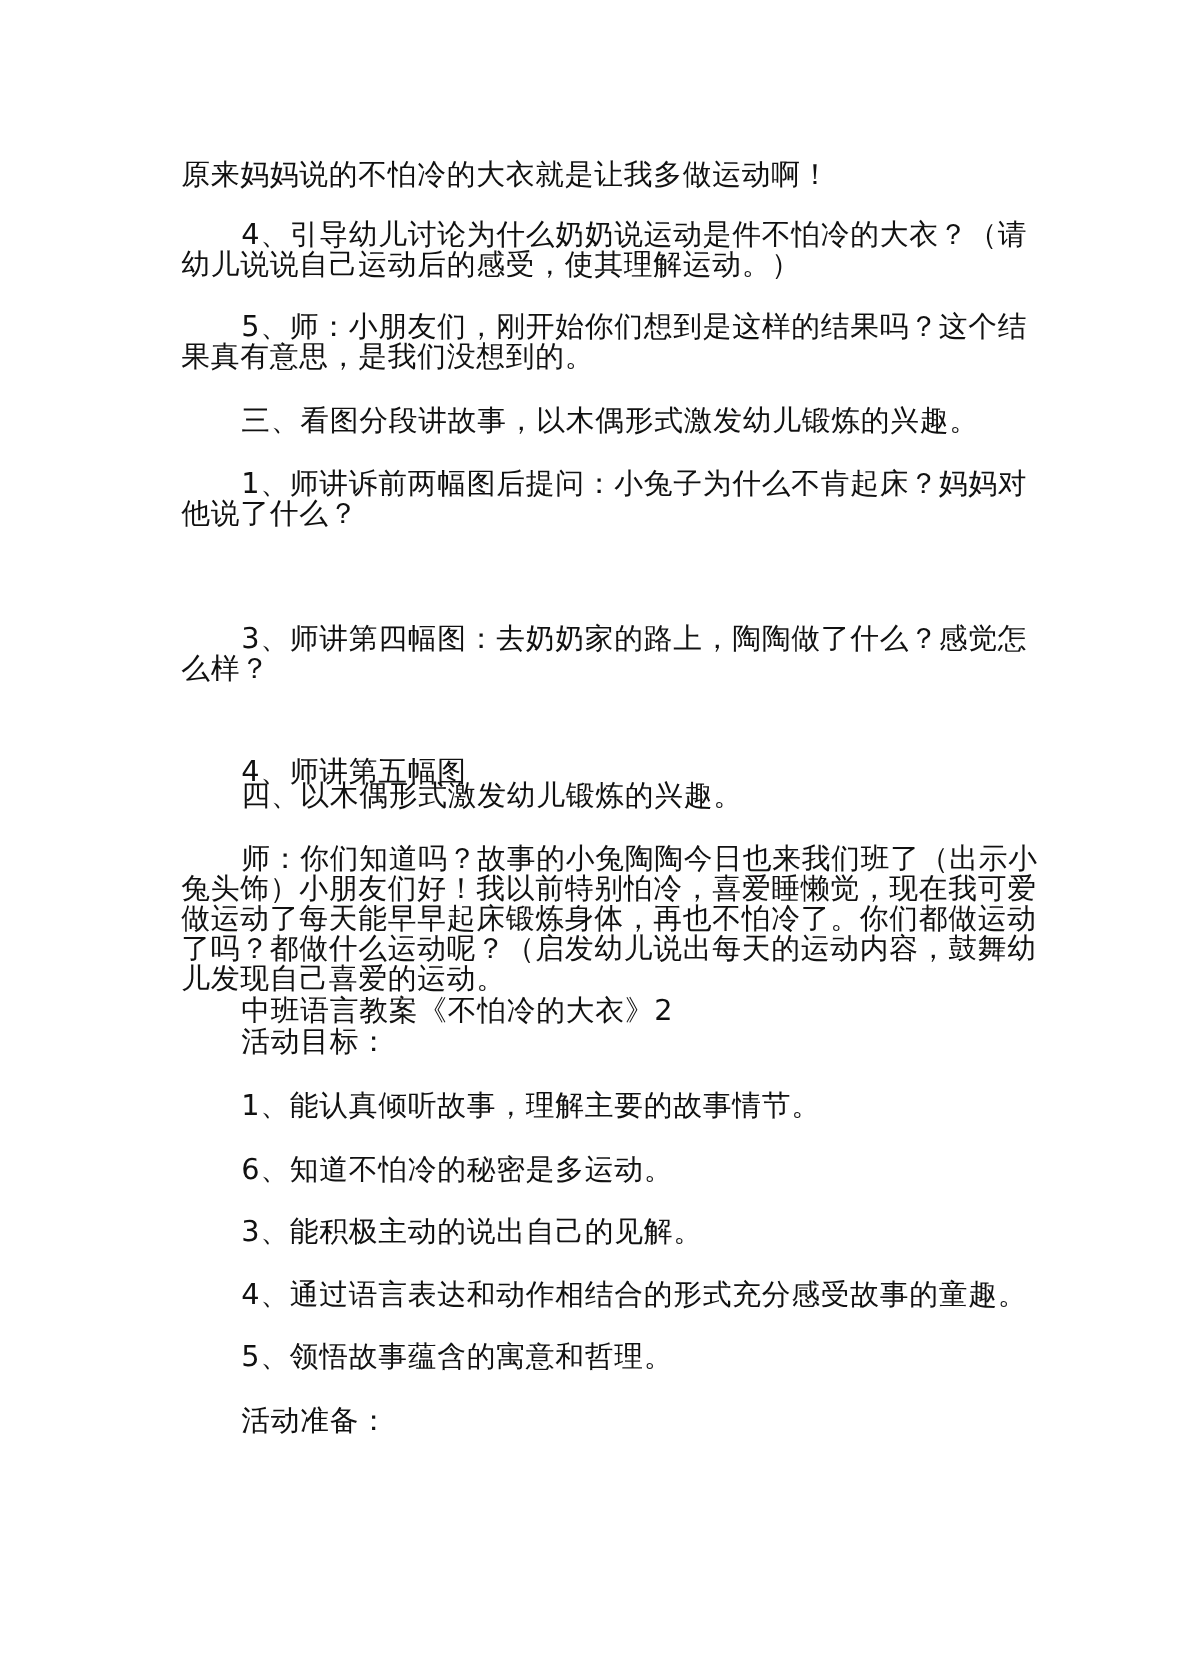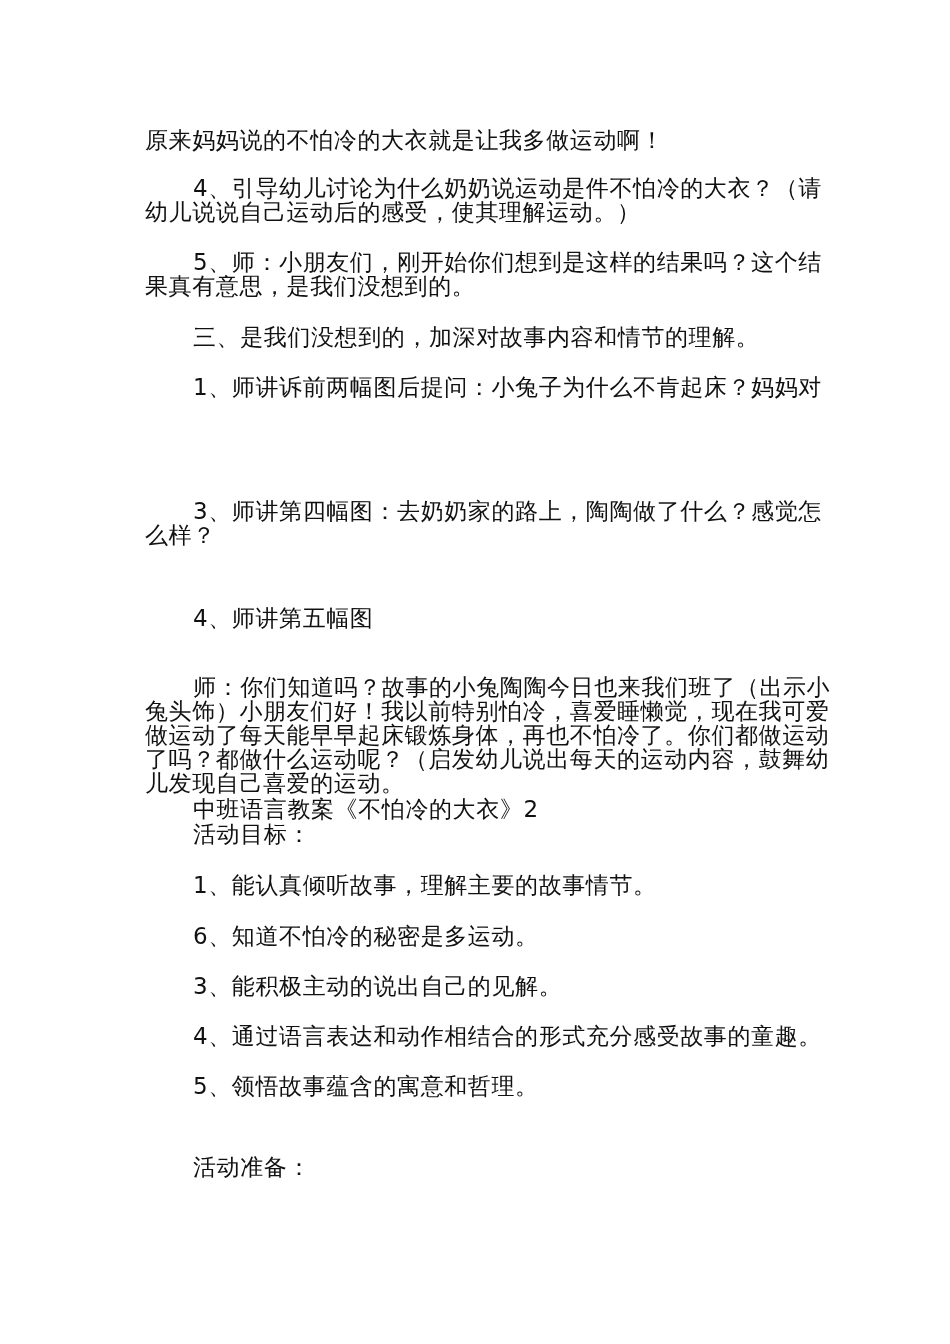--- a/index.html
+++ b/index.html
@@ -24,41 +24,43 @@
 <div class="page">
 
   <div class="line" style="top:128px">原来妈妈说的不怕冷的大衣就是让我多做运动啊！</div>
 
   <div class="line indent" style="top:176px">4、引导幼儿讨论为什么奶奶说运动是件不怕冷的大衣？（请</div>
   <div class="line" style="top:200px">幼儿说说自己运动后的感受，使其理解运动。）</div>
 
   <div class="line indent" style="top:250px">5、师：小朋友们，刚开始你们想到是这样的结果吗？这个结</div>
   <div class="line" style="top:274px">果真有意思，是我们没想到的。</div>
 
-  <div class="line indent" style="top:325px">三、是我们没想到的，加深对故事内容和情节的理解。</div>
+  <div class="line indent" style="top:325px">三、看图分段讲故事，以木偶形式激发幼儿锻炼的兴趣。</div>
 
   <div class="line indent" style="top:375px">1、师讲诉前两幅图后提问：小兔子为什么不肯起床？妈妈对</div>
+  <div class="line" style="top:399px">他说了什么？</div>
 
 
   <div class="line indent" style="top:499px">3、师讲第四幅图：去奶奶家的路上，陶陶做了什么？感觉怎</div>
   <div class="line" style="top:523px">么样？</div>
 
   <div class="line indent" style="top:606px">4、师讲第五幅图</div>
 
+  <div class="line indent" style="top:625px">四、以木偶形式激发幼儿锻炼的兴趣。</div>
 
   <div class="line indent" style="top:675px">师：你们知道吗？故事的小兔陶陶今日也来我们班了（出示小</div>
   <div class="line" style="top:699px">兔头饰）小朋友们好！我以前特别怕冷，喜爱睡懒觉，现在我可爱</div>
   <div class="line" style="top:747px">了吗？都做什么运动呢？（启发幼儿说出每天的运动内容，鼓舞幼</div>
   <div class="line" style="top:723px">做运动了每天能早早起床锻炼身体，再也不怕冷了。你们都做运动</div>
   <div class="line" style="top:771px">儿发现自己喜爱的运动。</div>
 
   <div class="line indent" style="top:797px">中班语言教案《不怕冷的大衣》2</div>
   <div class="line indent" style="top:822px">活动目标：</div>
 
   <div class="line indent" style="top:873px">1、能认真倾听故事，理解主要的故事情节。</div>
   <div class="line indent" style="top:924px">6、知道不怕冷的秘密是多运动。</div>
   <div class="line indent" style="top:974px">3、能积极主动的说出自己的见解。</div>
   <div class="line indent" style="top:1024px">4、通过语言表达和动作相结合的形式充分感受故事的童趣。</div>
   <div class="line indent" style="top:1074px">5、领悟故事蕴含的寓意和哲理。</div>
 
-  <div class="line indent" style="top:1155px">活动准备：</div>
+  <div class="line indent" style="top:1125px">活动准备：</div>
 
 </div>
 
 </body></html>

